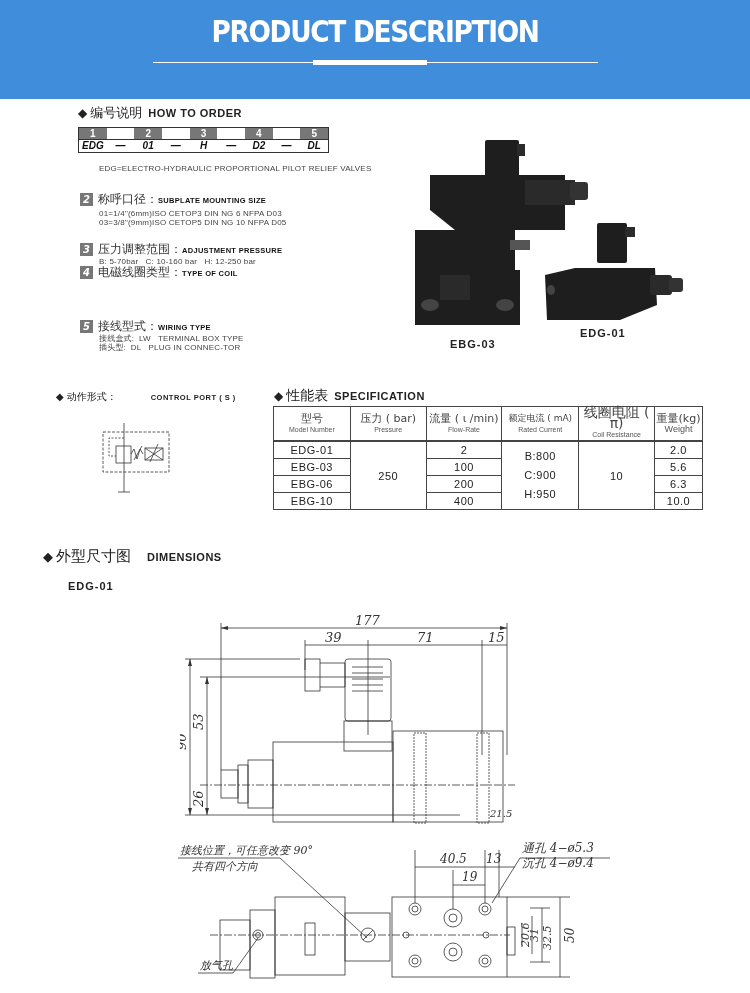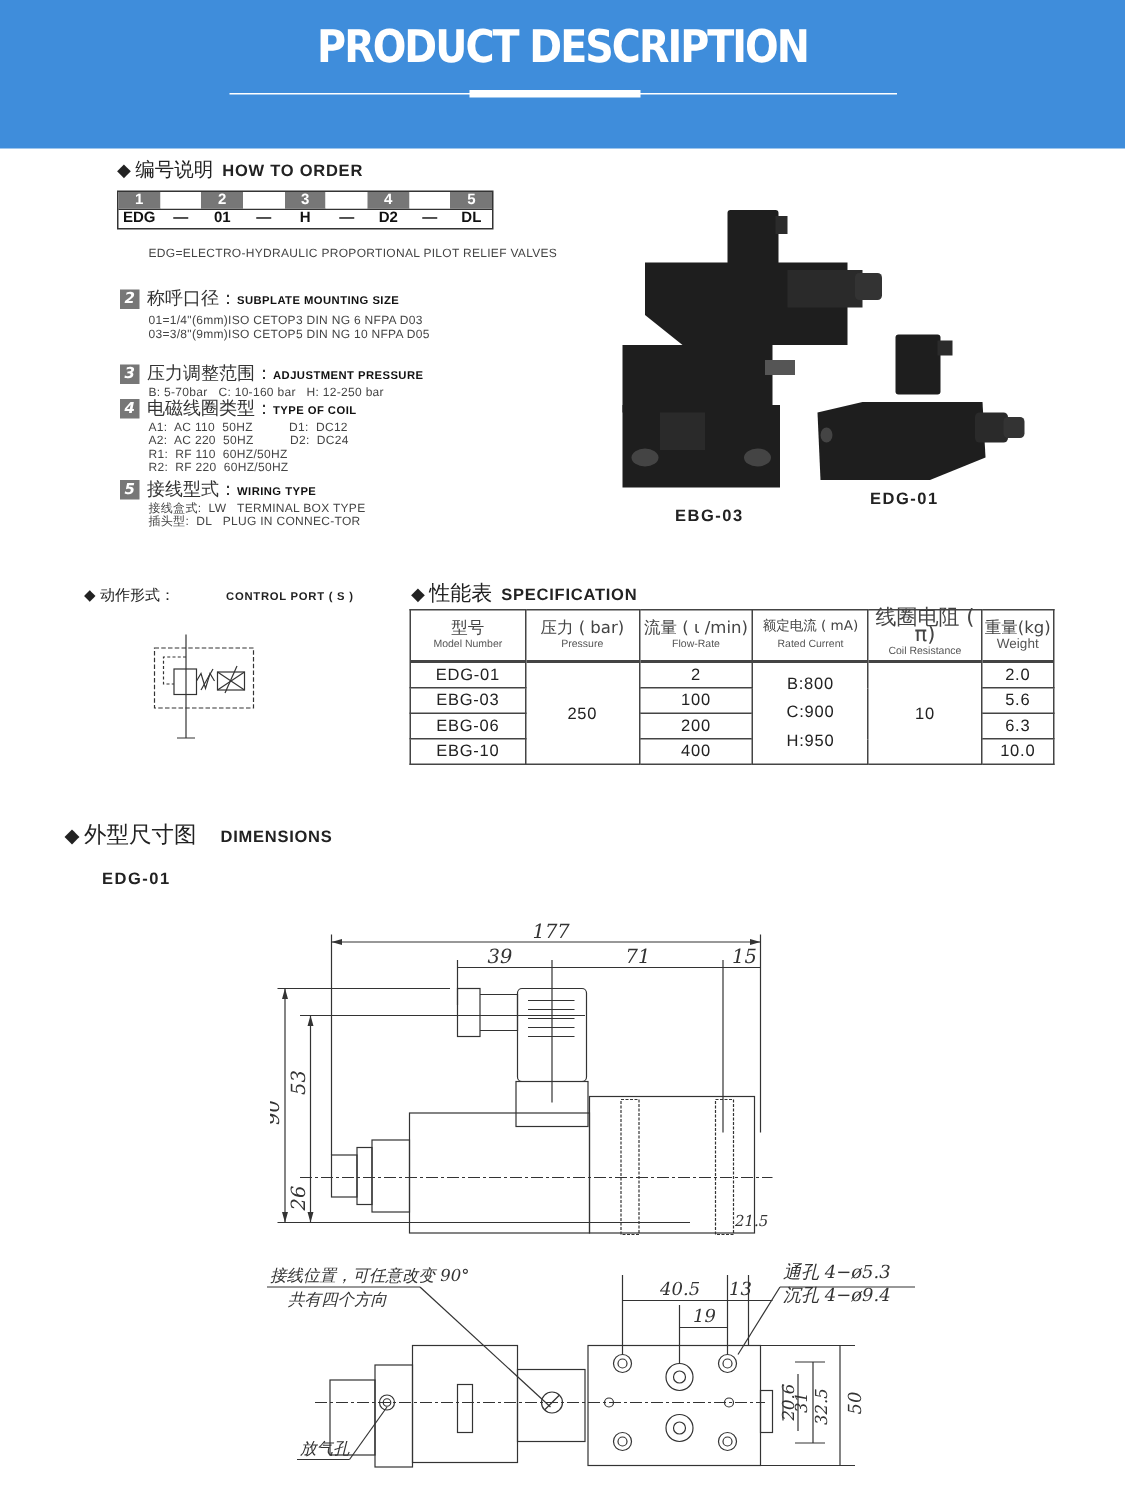--- a/index.html
+++ b/index.html
@@ -15,21 +15,21 @@
   .sec .dia{font-size:12px;margin-right:3px;}
   .sec .cn{font-family:"DejaVu Sans",sans-serif;}
   .sec .en{font-weight:bold;font-size:11px;margin-left:6px;letter-spacing:0.5px;text-align:center;}
   
   .code{left:78px;top:127px;width:249px;border:1px solid #333;}
   .code-row{display:flex;height:11px;}
   .code-row div{flex:1;font-size:10px;font-weight:bold;text-align:center;line-height:11px;}
   .code-row.top div.n{background:#777;color:#fff;}
   .code-row.top div.g{background:#fff;}
   .code-row.bot{border-top:1px solid #333;height:12px;}
-  .code-row.bot div{color:#111;line-height:12px;}
+  .code-row.bot div{color:#111;line-height:12px;font-style:italic;}
   
   .item{left:80px;font-size:8px;color:#444;line-height:9px;}
   .badge{display:inline-block;width:13px;height:13px;background:#777;color:#fff;font-weight:bold;font-style:italic;font-size:10px;text-align:center;line-height:13px;vertical-align:middle;margin-right:5px;}
   .item .ttl{font-size:12px;color:#333;font-family:"DejaVu Sans",sans-serif;}
   .item .ttl b{font-size:7.5px;font-family:"Liberation Sans",sans-serif;letter-spacing:0.3px;color:#111;}
   .item .lines{padding-left:19px;margin-top:1px;letter-spacing:0.2px;}
   .item .lines div{white-space:pre;}
   
   .photo-label{font-size:11px;font-weight:bold;letter-spacing:1px;color:#222;}
   
@@ -95,26 +95,20 @@
 
 <div class="abs item" style="top:224px;margin-top:19px;">
   <div class="ttl"><span class="badge">3</span><span>压力调整范围：</span><b>ADJUSTMENT PRESSURE</b></div>
   <div class="lines">
       <div>B: 5-70bar   C: 10-160 bar   H: 12-250 bar</div>
     </div>
 </div>
 
 <div class="abs item" style="top:266px;">
   <div class="ttl"><span class="badge">4</span><span>电磁线圈类型：</span><b>TYPE OF COIL</b></div>
-  <div class="lines">
-    <div>A1:  AC 110  50HZ          D1:  DC12</div>
-    <div>A2:  AC 220  50HZ          D2:  DC24</div>
-    <div>R1:  RF 110  60HZ/50HZ</div>
-    <div>R2:  RF 220  60HZ/50HZ</div>
-  </div>
 </div>
 
 <div class="abs item" style="top:320px;">
   <div class="ttl"><span class="badge">5</span><span>接线型式：</span><b>WIRING TYPE</b></div>
   <div class="lines">
     <div>接线盒式:  LW   TERMINAL BOX TYPE</div>
     <div>插头型:  DL   PLUG IN CONNEC-TOR</div>
   </div>
 </div>
 

